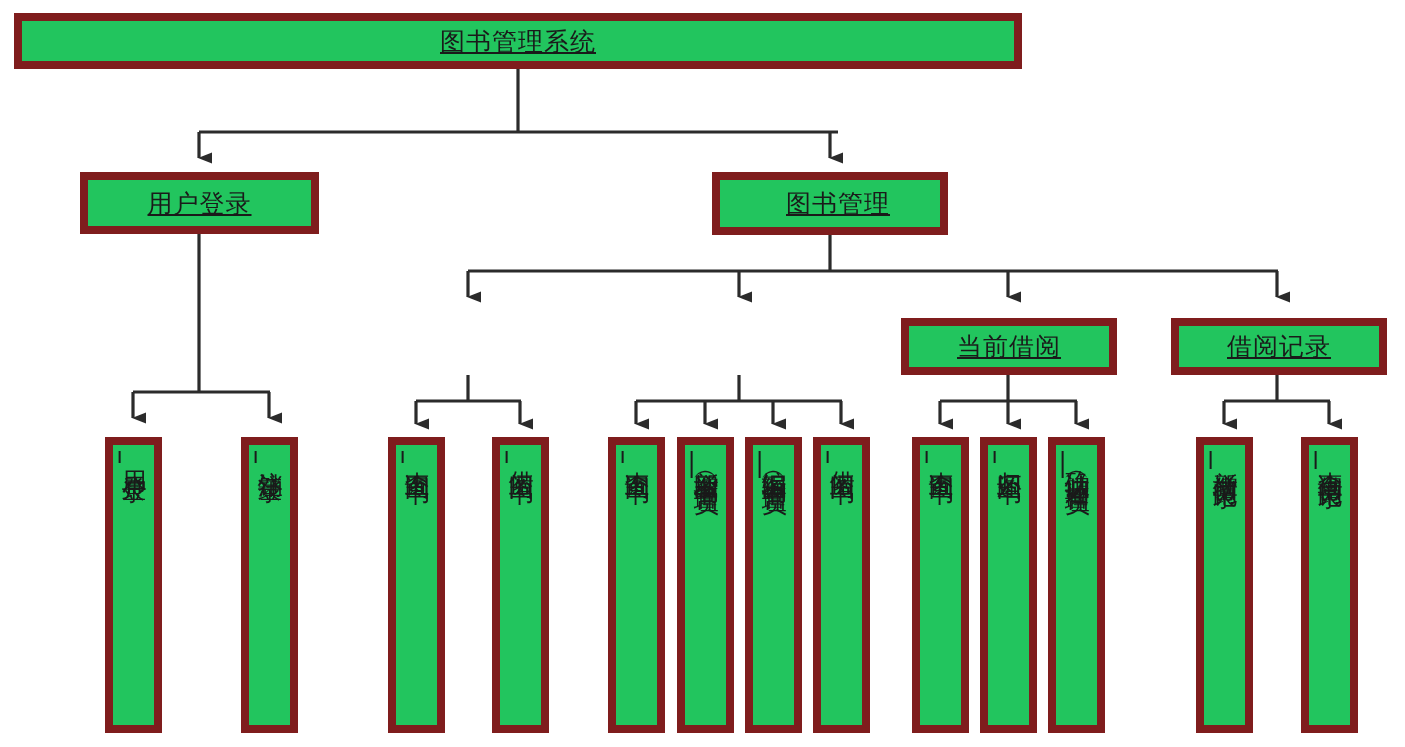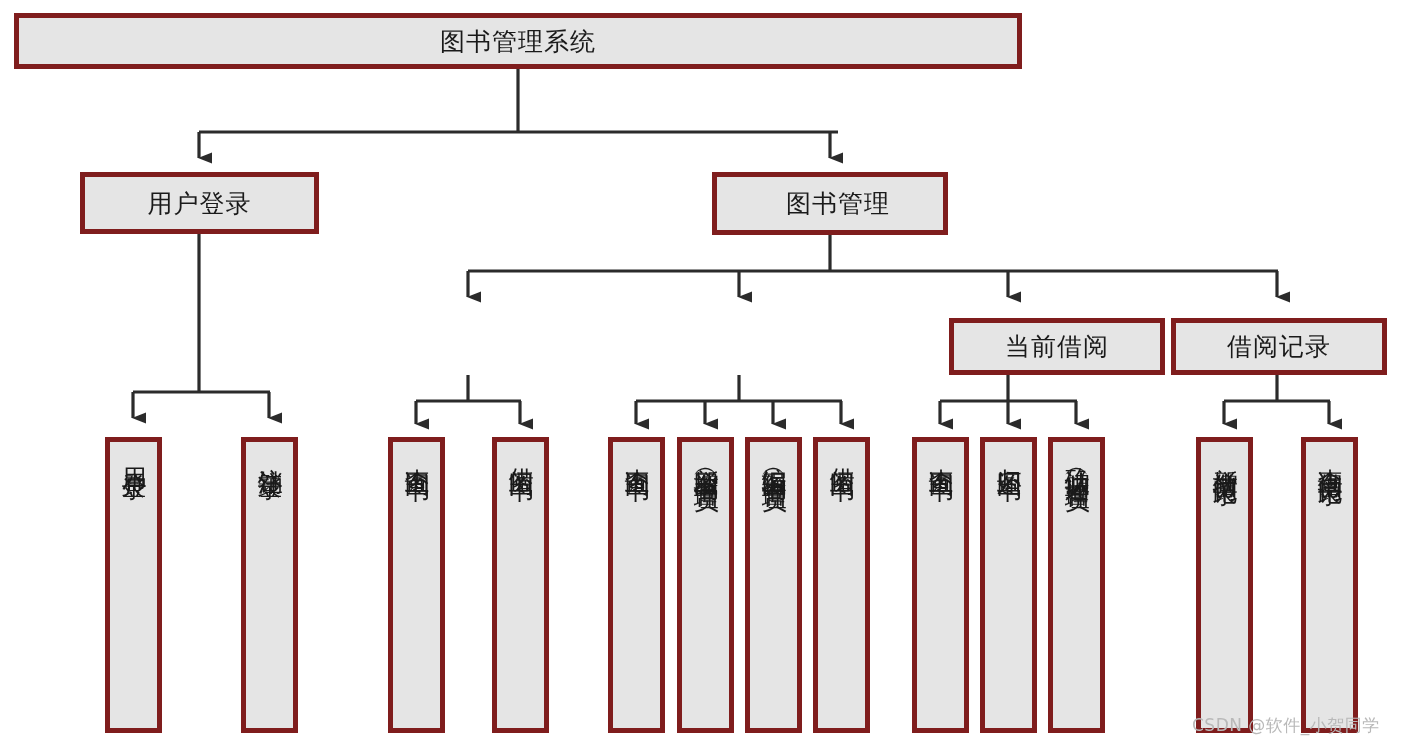--- a/index.html
+++ b/index.html
@@ -23,26 +23,27 @@
     position: absolute;
     left: 0;
     top: 0;
     width: 1405px;
     height: 747px;
     pointer-events: none;
   }
   .node {
     position: absolute;
     box-sizing: border-box;
-    background: #e5e5e5;
-    border: 5px solid #7f1d1d;
+    background: #22c55e;
+    border: 8px solid #7f1d1d;
     display: flex;
     align-items: center;
     justify-content: center;
     color: #1a1a1a;
+    text-decoration: underline;
   }
   .node-label {
     display: block;
     text-align: center;
     line-height: 1.16;
     letter-spacing: 1px;
   }
   
   .node.horiz .node-label {
     writing-mode: horizontal-tb;
@@ -133,21 +134,21 @@
     <span class="node-label">图书管理系统</span>
   </div>
 
   <div class="node horiz" style="left:80px; top:172px; width:239px; height:62px;">
     <span class="node-label">用户登录</span>
   </div>
   <div class="node horiz" style="left:712px; top:172px; width:236px; height:63px;padding-left:16px;">
     <span class="node-label">图书管理</span>
   </div>
 
-  <div class="node horiz" style="left:901px; top:318px; width:216px; height:57px;margin-left:48px;">
+  <div class="node horiz" style="left:901px; top:318px; width:216px; height:57px;">
     <span class="node-label">当前借阅</span>
   </div>
   <div class="node horiz" style="left:1171px; top:318px; width:216px; height:57px;">
     <span class="node-label">借阅记录</span>
   </div>
 
   <div class="node vert" style="left:105px; top:437px; width:57px; height:296px;">
     <span class="node-label">用户登录</span>
   </div>
   <div class="node vert" style="left:241px; top:437px; width:57px; height:296px;">
@@ -184,15 +185,14 @@
     <span class="node-label">确认归还（管理员）</span>
   </div>
 
   <div class="node vert" style="left:1196px; top:437px; width:57px; height:296px;">
     <span class="node-label">新增借阅记录</span>
   </div>
   <div class="node vert" style="left:1301px; top:437px; width:57px; height:296px;">
     <span class="node-label">查询借阅记录</span>
   </div>
 
-  <div class="watermark">CSDN @软件_小贺同学</div>
 
 </div>
 
 </body></html>

